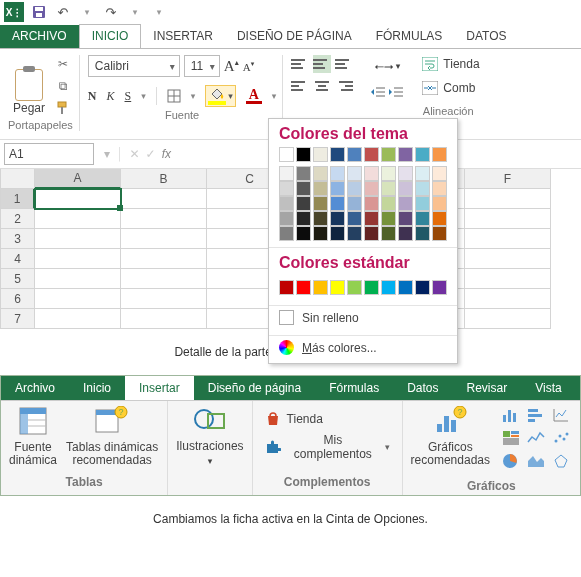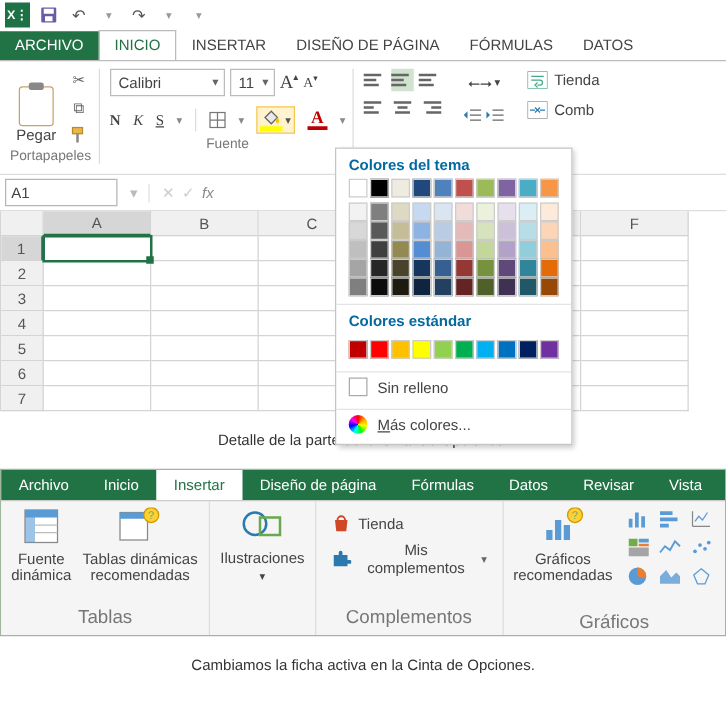--- a/index.html
+++ b/index.html
@@ -39,21 +39,21 @@
   .fontcolor-btn{display:flex;flex-direction:column;align-items:center;}
   .fontcolor-btn .A{font-family:"Times New Roman",serif;font-size:14px;color:#c00000;font-weight:bold;line-height:12px;}
   .fontcolor-btn .bar{width:16px;height:3px;background:#c00000;}
   .align-grid{display:grid;grid-template-columns:repeat(3,18px);grid-auto-rows:18px;gap:4px;}
   .align-grid .al{display:flex;flex-direction:column;justify-content:center;gap:2px;}
   .al .ln{height:2px;background:#666;}
   .wrap-row{display:flex;align-items:center;gap:4px;}
   .tiny-ico{width:18px;height:18px;display:flex;align-items:center;justify-content:center;}
   
   .color-popup{ position:absolute; left:268px; top:118px; width:190px; background:#fff; border:1px solid #c5c5c5; box-shadow:2px 2px 4px rgba(0,0,0,.2); z-index:10; padding-bottom:4px;}
-  .cp-title{ font-size:12px; color:#0369a1; font-weight:bold; padding:6px 10px 4px;}
+  .cp-title{ font-size:16px; color:#be185d; font-weight:bold; padding:6px 10px 4px;}
   .swatch-grid{ display:grid; grid-template-columns:repeat(10,15px); gap:2px; padding:0 10px;}
   .swatch{width:15px;height:15px;border:1px solid #ccc;}
   .cp-sep{border-top:1px solid #e4e4e4;margin:6px 0 0;}
   .std-row{ display:grid; grid-template-columns:repeat(10,15px); gap:2px; padding:4px 10px 4px;}
   .cp-item{display:flex;align-items:center;gap:8px;padding:4px 10px;cursor:default;}
   .nofill-sw{width:15px;height:15px;border:1px solid #aaa;background:#fff;}
   .wheel{width:15px;height:15px;border-radius:50%;background:conic-gradient(red,orange,yellow,lime,cyan,blue,magenta,red);}
   
   .fx-row{display:flex;align-items:center;border-top:1px solid #ddd;border-bottom:1px solid #ddd;margin-top:6px;}
   .namebox{border:1px solid #b6b6b6;width:90px;height:22px;padding:0 4px;display:flex;align-items:center;margin:3px 4px;}
@@ -70,21 +70,21 @@
   .cell.active::after{content:"";position:absolute;right:-3px;bottom:-3px;width:6px;height:6px;background:#217346;}
   
   .caption{font-family:Verdana,Geneva,sans-serif;text-align:center;font-size:12px;color:#333;margin:16px 0;}
   
   .shot2{border:1px solid #9fb79d;}
   .tabs2{display:flex;background:#217346;color:#fff;}
   .tabs2 .tab2{padding:5px 14px;font-size:12px;}
   .tabs2 .tab2.active{background:#fff;color:#217346;}
   .ribbon2{background:#f5f5f5;display:flex;border-top:1px solid #ccc;}
   .group2{border-right:1px solid #ddd;padding:4px 8px 2px;text-align:center;}
-  .group2 .glabel{font-size:15px;color:#777;display:block;margin-top:18px;}
+  .group2 .glabel{font-size:12px;color:#777;display:block;margin-top:8px;font-weight:bold;}
   .bigbtn{display:flex;flex-direction:column;align-items:center;justify-content:flex-end;height:62px;gap:4px;}
   .row-btns{display:flex;gap:8px;}
   .icon40{width:34px;height:34px;display:flex;align-items:center;justify-content:center;}
   .pivot-ico svg{width:30px;height:30px;}
   .complements{display:flex;flex-direction:column;align-items:flex-start;gap:6px;padding:6px 4px;}
   .comp-item{display:flex;align-items:center;gap:6px;}
   .bag-ico{width:16px;height:16px;color:#d04727;}
   .puzzle-ico{width:16px;height:16px;color:#2a7ab0;}
   .chart-grid{display:grid;grid-template-columns:repeat(3,22px);grid-auto-rows:20px;gap:3px;}
   .chart-grid .ci{display:flex;align-items:center;justify-content:center;}
@@ -262,20 +262,21 @@
             <div class="tiny-ico">
                 <svg width="16" height="14" viewBox="0 0 16 14">
                   <rect x="0" y="0" width="16" height="14" fill="none" stroke="#888"></rect>
                   <path d="M2 7 h4 M10 7 h4 M6 5 l2 2 l-2 2 M10 5 l-2 2 l2 2" stroke="#2a7ab0" fill="none"></path>
                 </svg>
               </div>
             <span>Comb</span>
           </div>
         </div>
       </div>
+      <span class="grouplabel" style="text-align:right;padding-right:6px">Alineación</span>
     </div>
   </div>
 
   <div class="color-popup">
     <div class="cp-title">Colores del tema</div>
     <div class="swatch-grid" id="theme-row1">
         <div class="swatch" style="background: rgb(255, 255, 255);"></div>
         <div class="swatch" style="background: rgb(0, 0, 0);"></div>
         <div class="swatch" style="background: rgb(238, 236, 225);"></div>
         <div class="swatch" style="background: rgb(31, 73, 125);"></div>

